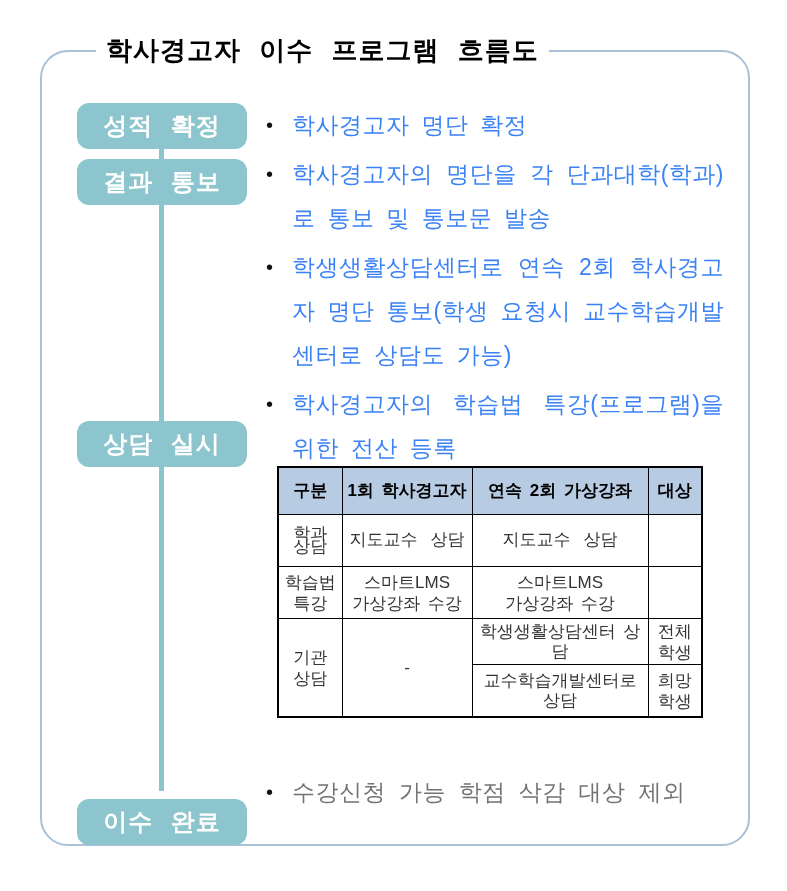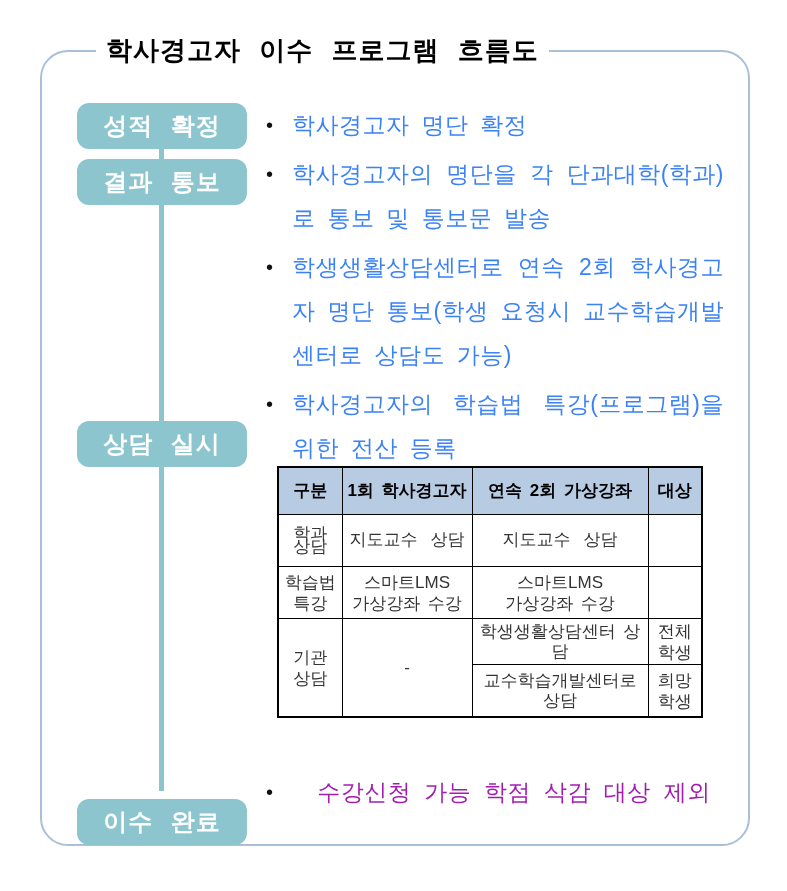--- a/index.html
+++ b/index.html
@@ -109,23 +109,23 @@
   .complete-row {
     position: absolute;
     left: 266px;
     top: 768px;
     width: 470px;
     display: flex;
     z-index: 2;
   }
   .complete-row .bullet-marker { line-height: 48px; }
   .complete-row .bullet-text {
-    color: #a21caf;
+    color: #737373;
     line-height: 48px;
-    text-align: center;
+    text-align: left;
     word-spacing: 6px;
   }
 
   
   .counsel-table {
     position: absolute;
     left: 277px;
     top: 466px;
     border-collapse: collapse;
     border: 2px solid #000000;

